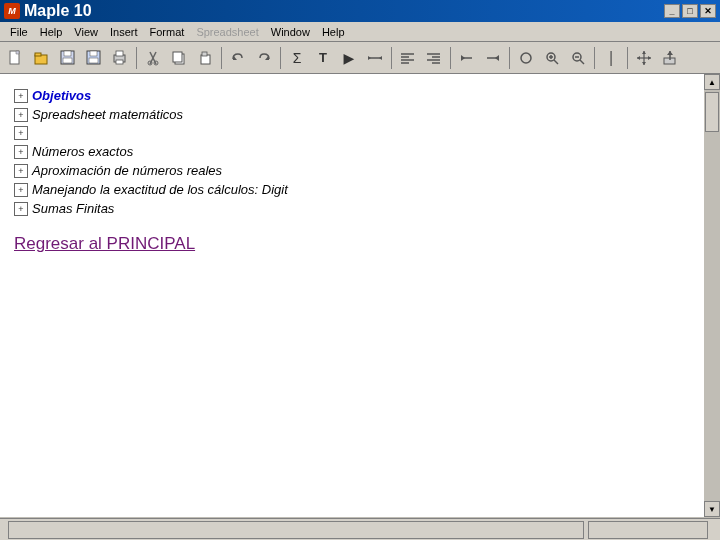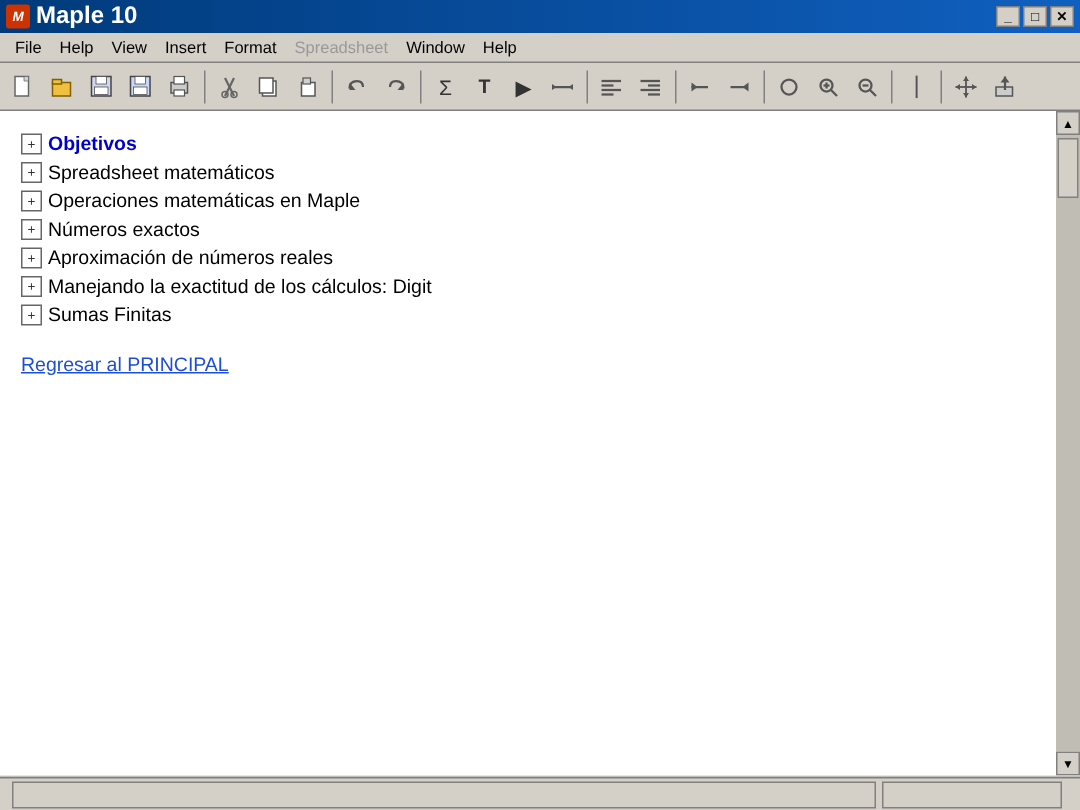--- a/index.html
+++ b/index.html
@@ -183,31 +183,32 @@
       justify-content: center;
       font-size: 9px;
       color: #333;
       margin-right: 4px;
       flex-shrink: 0;
       cursor: pointer;
     }
     .toc-label {
       font-size: 13px;
       color: black;
+      font-style: italic;
     }
     .toc-label.active {
       color: #0000cc;
       font-weight: bold;
     }
 
     
     .link-item {
-      color: #1d4ed8;
+      color: #701a75;
       text-decoration: underline;
-      font-size: 13px;
+      font-size: 17px;
       cursor: pointer;
       margin: 16px 0 8px 0;
     }
 
     
     .status-bar {
       height: 22px;
       background: #d4d0c8;
       border-top: 1px solid #808080;
       display: flex;
@@ -443,21 +444,20 @@
           <div class="toc-item">
             <div class="toc-icon">+</div>
             <span class="toc-label active">Objetivos</span>
           </div>
           <div class="toc-item">
             <div class="toc-icon">+</div>
             <span class="toc-label">Spreadsheet matemáticos</span>
           </div>
           <div class="toc-item">
             <div class="toc-icon">+</div>
-            <span class="toc-label">Operaciones matemáticas en Maple</span>
           </div>
           <div class="toc-item">
             <div class="toc-icon">+</div>
             <span class="toc-label">Números exactos</span>
           </div>
           <div class="toc-item">
             <div class="toc-icon">+</div>
             <span class="toc-label">Aproximación de  números reales</span>
           </div>
           <div class="toc-item">

